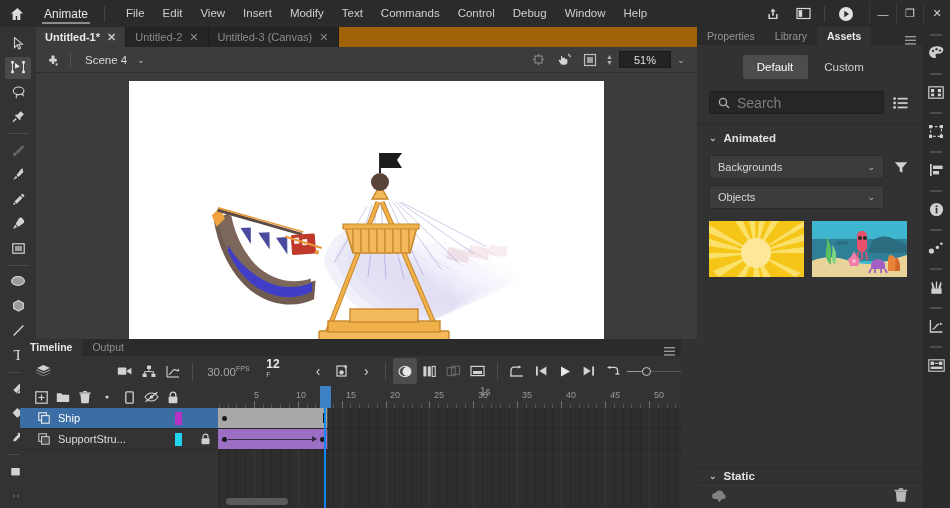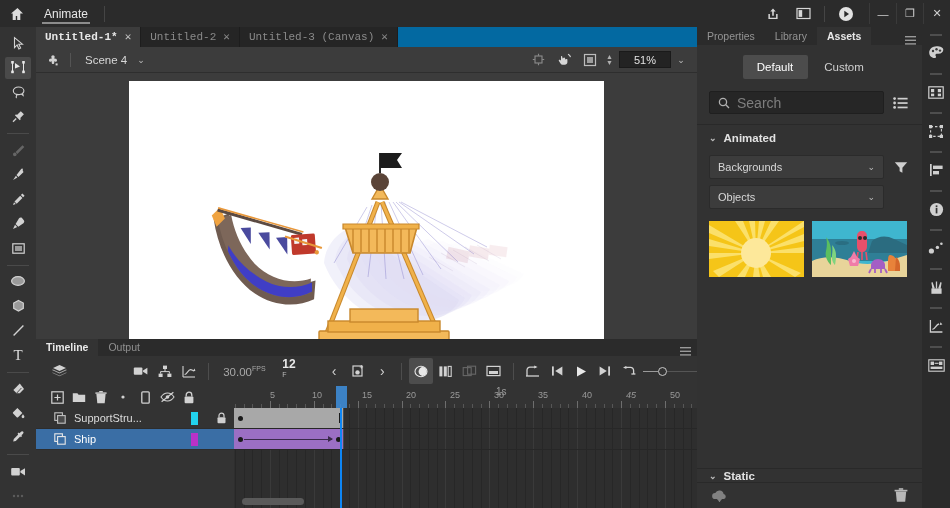--- a/index.html
+++ b/index.html
@@ -39,21 +39,21 @@
   .wctrls { display: flex; margin-left: 8px; }
   .wbtn {
     width: 27px; height: 21px; display: flex; align-items: center; justify-content: center;
     color: #d0d0d0; font-size: 11px; border-left: 1px solid #3a3a3a;
   }
   .wbtn:first-child { border-left: 1px solid #3a3a3a; }
 
   
   .doctabs {
     position: absolute; top: 27px; left: 36px; width: 661px; height: 20px;
-    background: #0369a1; display: flex; align-items: flex-end; font-family: Liberation Mono, monospace;
+    background: #a16207; display: flex; align-items: flex-end;
   }
   .doctab {
     height: 20px; display: flex; align-items: center; gap: 7px;
     padding: 0 9px; font-size: 11px; color: #8a8a8a;
     background: #252525; border-right: 1px solid #1d1d1d;
   }
   .doctab.active { background: #3c3c3c; color: #e8e8e8; font-weight: bold; }
   .doctab .x { font-size: 11px; color: #8a8a8a; line-height: 1; }
   .doctab.active .x { color: #c0c0c0; }
 
@@ -98,21 +98,21 @@
     background: #3c3c3c; overflow: hidden;
   }
   .stage {
     position: absolute; left: 93px; top: 8px; width: 475px; height: 260px;
     background: #ffffff;
   }
   .ship-svg { position: absolute; left: 0; top: 0; }
 
   
   .tlpanel {
-    position: absolute; top: 339px; left: 36px; width: 661px; height: 169px;
+    position: absolute; top: 339px; left: 20px; width: 661px; height: 169px;
     background: #0f766e;
   }
   .tltabs { height: 17px; background: #2b2b2b; display: flex; align-items: flex-end; }
   .tltab {
     height: 17px; line-height: 17px; padding: 0 10px; font-size: 10.5px; color: #909090;
   }
   .tltab.active { background: #333333; color: #e8e8e8; font-weight: bold; }
   .tl-menu { margin-left: auto; padding-right: 6px; line-height: 17px; }
 
   .tltools { height: 30px; display: flex; align-items: center; background: #333333; }
@@ -247,20 +247,33 @@
 <div class="app">
 
   <div class="titlebar">
     <div class="home-btn">
       <svg width="15" height="14" viewBox="0 0 15 14">
           <path d="M7.5 1 1 6.4h1.7V13h3.1V9h1.4v4h3.1V6.4H13z" fill="#dcdcdc"></path>
         </svg>
     </div>
     <div class="brand">Animate</div>
     <div class="tb-sep"></div>
+    <div class="menu">
+      <div class="menu-item">File</div>
+      <div class="menu-item">Edit</div>
+      <div class="menu-item">View</div>
+      <div class="menu-item">Insert</div>
+      <div class="menu-item">Modify</div>
+      <div class="menu-item">Text</div>
+      <div class="menu-item">Commands</div>
+      <div class="menu-item">Control</div>
+      <div class="menu-item">Debug</div>
+      <div class="menu-item">Window</div>
+      <div class="menu-item">Help</div>
+    </div>
     <div class="tb-right">
       <div class="tb-ico">
         <svg width="14" height="14" viewBox="0 0 14 14">
             <path d="M7 1.5 4.3 4.4h1.9v4.4h1.6V4.4h1.9z" fill="#d6d6d6"></path>
             <path d="M2.4 7v5.1h9.2V7h-1.5v3.7H3.9V7z" fill="#d6d6d6"></path>
           </svg>
       </div>
       <div class="tb-ico">
         <svg width="15" height="13" viewBox="0 0 15 13">
             <rect x="1" y="1.5" width="13" height="10" fill="none" stroke="#d6d6d6" stroke-width="1.2"></rect>
@@ -708,46 +721,46 @@
       </div>
       <div class="lh-ico">
         <svg width="12" height="13" viewBox="0 0 12 13">
             <path d="M3.2 5.6V4a2.8 2.8 0 0 1 5.6 0v1.6" fill="none" stroke="#d2d2d2" stroke-width="1.3"></path>
             <rect x="1.6" y="5.6" width="8.8" height="6.6" rx="1" fill="#d2d2d2"></rect>
           </svg>
       </div>
     </div>
 
     <div class="layerlist">
+      <div class="layerrow selected">
+        <div class="lr-ico">
+          <svg width="12" height="12" viewBox="0 0 12 12">
+              <rect x="0.8" y="0.8" width="7.6" height="7.6" fill="none" stroke="#e8e8e8" stroke-width="1.1"></rect>
+              <rect x="3.6" y="3.6" width="7.6" height="7.6" fill="#3a6ea5" stroke="#e8e8e8" stroke-width="1.1"></rect>
+            </svg>
+        </div>
+        <div class="lr-name">Ship</div>
+        <div class="swatch" style="background:#b832c8"></div>
+        <div class="lr-lock"></div>
+      </div>
       <div class="layerrow">
         <div class="lr-ico">
           <svg width="12" height="12" viewBox="0 0 12 12">
               <rect x="0.8" y="0.8" width="7.6" height="7.6" fill="none" stroke="#c2c2c2" stroke-width="1.1"></rect>
               <rect x="3.6" y="3.6" width="7.6" height="7.6" fill="#4a4a4a" stroke="#c2c2c2" stroke-width="1.1"></rect>
             </svg>
         </div>
         <div class="lr-name">SupportStru...</div>
         <div class="swatch" style="background:#22d3ee"></div>
         <div class="lr-lock">
           <svg width="11" height="12" viewBox="0 0 11 12">
               <path d="M3 5.2V3.6a2.5 2.5 0 0 1 5 0v1.6" fill="none" stroke="#cfcfcf" stroke-width="1.2"></path>
               <rect x="1.5" y="5.2" width="8" height="6" rx="1" fill="#cfcfcf"></rect>
             </svg>
         </div>
-      </div>
-      <div class="layerrow selected">
-        <div class="lr-ico">
-          <svg width="12" height="12" viewBox="0 0 12 12">
-              <rect x="0.8" y="0.8" width="7.6" height="7.6" fill="none" stroke="#e8e8e8" stroke-width="1.1"></rect>
-              <rect x="3.6" y="3.6" width="7.6" height="7.6" fill="#3a6ea5" stroke="#e8e8e8" stroke-width="1.1"></rect>
-            </svg>
-        </div>
-        <div class="lr-name">Ship</div>
-        <div class="swatch" style="background:#b832c8"></div>
-        <div class="lr-lock"></div>
       </div>
     </div>
 
     <div class="ruler">
       <div class="sectxt" style="left:262px;">1s</div>
       <div class="playheadtop" style="left:102px;"></div>
 
       <div id="ruler-ticks">
           <div class="tick" style="left:1px;height:4px;"></div>
           <div class="tick" style="left:10px;height:4px;"></div>

